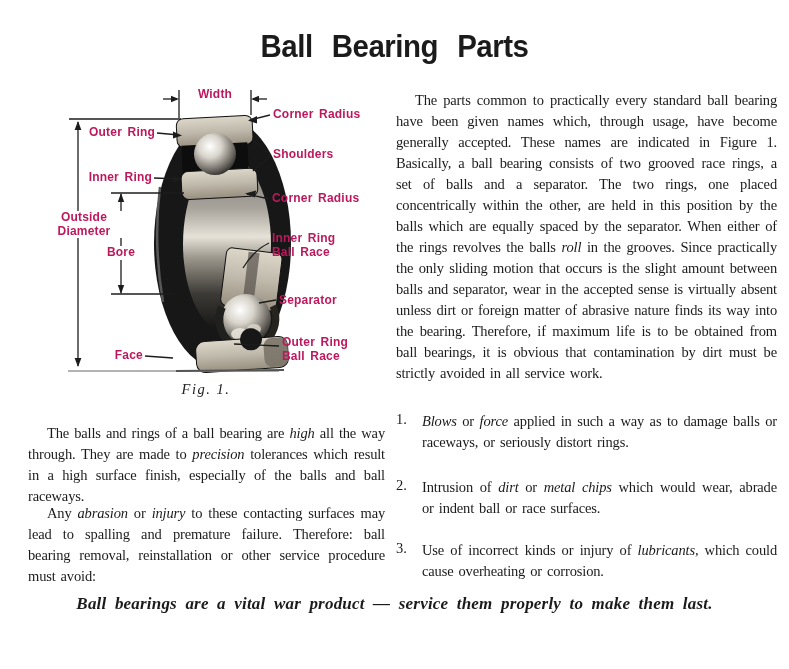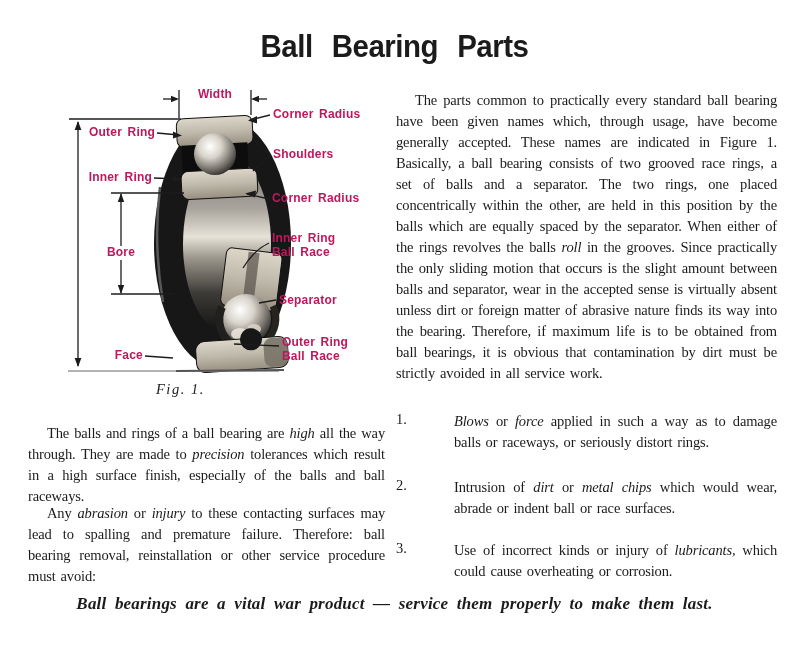--- a/index.html
+++ b/index.html
@@ -28,31 +28,31 @@
   .fig-label {
     position:absolute; font-family:"Liberation Sans", sans-serif;
     font-size:12px; font-weight:700; letter-spacing:0.2px; word-spacing:2px;
     color:#be185d; line-height:13.5px; white-space:nowrap;
   }
   .fig-label.wrap { white-space:normal; }
   .r { text-align:right; }
   .c { text-align:center; }
   .wbg { background:#fff; }
   #fig-caption {
-    position:absolute; left:130px; top:299px; width:100px; 
+    position:absolute; left:130px; top:299px; width:100px; text-align:center;
     font-style:italic; font-size:14.5px; letter-spacing:1.5px; color:#222;
   }
 
   #left-p1 { left:28px; top:408px; width:357px; }
   #left-p2 { left:28px; top:488px; width:357px; }
   #right-p { left:396px; top:75px;  width:381px; }
   #list    { left:396px; top:409px; width:381px; height:180px; }
   .li { position:absolute; left:0; width:381px; display:flex; }
   .li .num { width:26px; flex:none; font-size:14.5px; }
-  .li .li-text { flex:1;margin-left:32px; }
+  .li .li-text { flex:1; }
 
   #footer-line {
     top:594px; left:0; width:789px; text-align:center;
     font-weight:700; font-style:italic; font-size:17px;
     word-spacing:4px; letter-spacing:0.2px;
   }
 </style>
 </head>
 <body>
 
@@ -151,20 +151,21 @@
       <line x1="119" y1="274" x2="147" y2="276"></line>
     </g>
   </svg>
 
   <div class="fig-label c" style="left:160px;top:6px;width:58px">Width</div>
   <div class="fig-label" style="left:247px;top:26px">Corner Radius</div>
   <div class="fig-label r" style="left:45px;top:44px;width:84px">Outer Ring</div>
   <div class="fig-label" style="left:247px;top:66px">Shoulders</div>
   <div class="fig-label r" style="left:40px;top:89px;width:86px">Inner Ring</div>
   <div class="fig-label" style="left:246px;top:110px">Corner Radius</div>
+  <div class="fig-label c wbg wrap" style="left:18px;top:129px;width:80px">Outside Diameter</div>
   <div class="fig-label c wbg" style="left:73px;top:164px;width:44px">Bore</div>
   <div class="fig-label wrap" style="left:246px;top:150px;width:78px">Inner Ring Ball Race</div>
   <div class="fig-label" style="left:253px;top:212px">Separator</div>
   <div class="fig-label r" style="left:82px;top:267px;width:35px">Face</div>
   <div class="fig-label wrap" style="left:256px;top:254px;width:80px">Outer Ring Ball Race</div>
 
   <div id="fig-caption">Fig. 1.</div>
 </div>
 
 <p id="left-p1" class="abs body-text indent"><span>The balls and rings of a ball bearing are </span><span class="it">high</span><span> all the way through.  They are made to </span><span class="it">precision</span><span> tolerances which result in a high surface finish, especially of the balls and ball raceways.</span></p>

